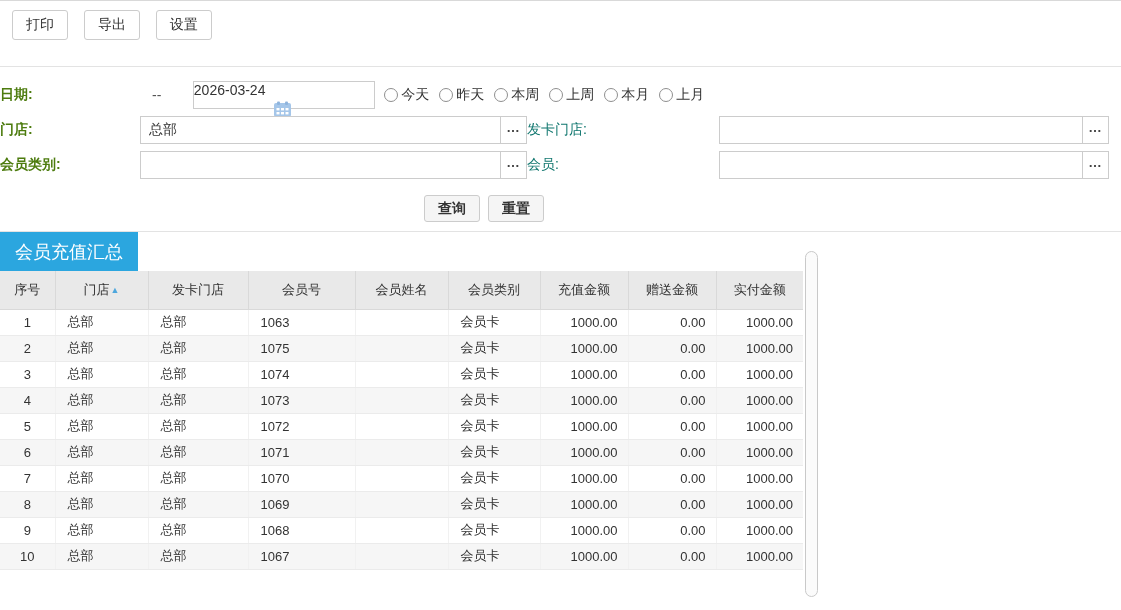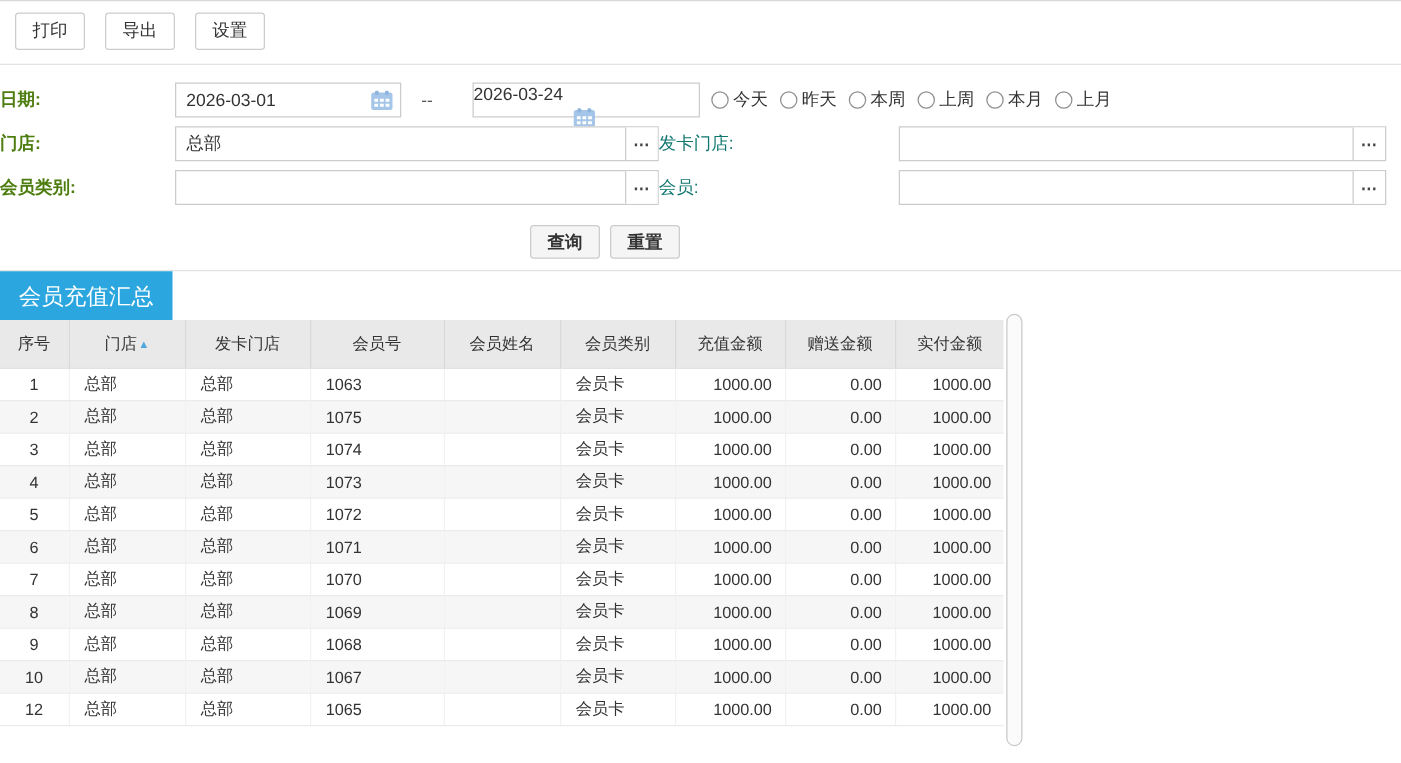--- a/index.html
+++ b/index.html
@@ -5,21 +5,21 @@
   * { box-sizing: border-box; }
   html,body { margin:0; padding:0; }
   body {
     width:1121px; height:610px; overflow:hidden; position:relative;
     background:#fff; color:#333;
     font-family:"Liberation Sans", sans-serif; font-size:14px;
   }
   .top-line { border-top:1px solid #d9d9d9; }
 
   
-  .toolbar { padding:9px 0 11px 12px; border-bottom:1px solid #e3e3e3; }
+  .toolbar { padding:9px 0 26px 12px; border-bottom:1px solid #e3e3e3; }
   .tb-btn {
     display:inline-block; min-width:50px; text-align:center;
     padding:5px 13px; margin-right:12px;
     border:1px solid #ccc; border-radius:3px; background:#fff;
     font-size:14px; color:#333; cursor:pointer;
   }
 
   
   .filters { padding-top:14px; }
   .frow { display:flex; align-items:center; height:28px; margin-bottom:7px; }
@@ -106,38 +106,20 @@
 <div class="toolbar">
   <span class="tb-btn">打印</span>
   <span class="tb-btn">导出</span>
   <span class="tb-btn">设置</span>
 </div>
 
 <div class="filters">
 
   <div class="frow">
     <span class="flabel">日期:</span>
-    <span class="fbox date-box">
-      <input type="text" value="2026-03-01" style="">
-      <span class="cal">
-        <svg width="19" height="17" viewBox="0 0 19 17">
-          <rect x="1" y="2" width="17" height="14" rx="2" fill="#a5c6e9"></rect>
-          <rect x="4" y="0.5" width="3" height="3.5" rx="1" fill="#8fb4dd"></rect>
-          <rect x="12" y="0.5" width="3" height="3.5" rx="1" fill="#8fb4dd"></rect>
-          <g fill="#ffffff">
-            <rect x="3.5" y="7" width="3" height="2.4"></rect>
-              <rect x="8" y="7" width="3" height="2.4"></rect>
-              <rect x="12.5" y="7" width="3" height="2.4"></rect>
-            <rect x="3.5" y="11" width="3" height="2.4"></rect>
-              <rect x="8" y="11" width="3" height="2.4"></rect>
-              <rect x="12.5" y="11" width="3" height="2.4"></rect>
-          </g>
-        </svg>
-      </span>
-    </span>
     <span class="range-sep">--</span>
     <span class="fbox date-box" style="margin-left:18px; width:182px;flex-direction:column;">
       <input type="text" value="2026-03-24" style="">
       <span class="cal">
         <svg width="19" height="17" viewBox="0 0 19 17">
           <rect x="1" y="2" width="17" height="14" rx="2" fill="#a5c6e9"></rect>
           <rect x="4" y="0.5" width="3" height="3.5" rx="1" fill="#8fb4dd"></rect>
           <rect x="12" y="0.5" width="3" height="3.5" rx="1" fill="#8fb4dd"></rect>
           <g fill="#ffffff">
             <rect x="3.5" y="7" width="3" height="2.4"></rect>
@@ -366,29 +348,18 @@
         <td class="c-left">总部</td>
         <td class="c-left">1067</td>
         <td class="c-left"></td>
         <td class="c-left">会员卡</td>
         <td class="c-num">1000.00</td>
         <td class="c-num">0.00</td>
         <td class="c-num">1000.00</td>
       </tr>
 
 
-      <tr>
-        <td class="c-center">12</td>
-        <td class="c-left">总部</td>
-        <td class="c-left">总部</td>
-        <td class="c-left">1065</td>
-        <td class="c-left"></td>
-        <td class="c-left">会员卡</td>
-        <td class="c-num">1000.00</td>
-        <td class="c-num">0.00</td>
-        <td class="c-num">1000.00</td>
-      </tr>
     </tbody>
 </table>
 
 <div class="vscroll">
   <div class="vthumb"></div>
 </div>
 
 </body></html>

